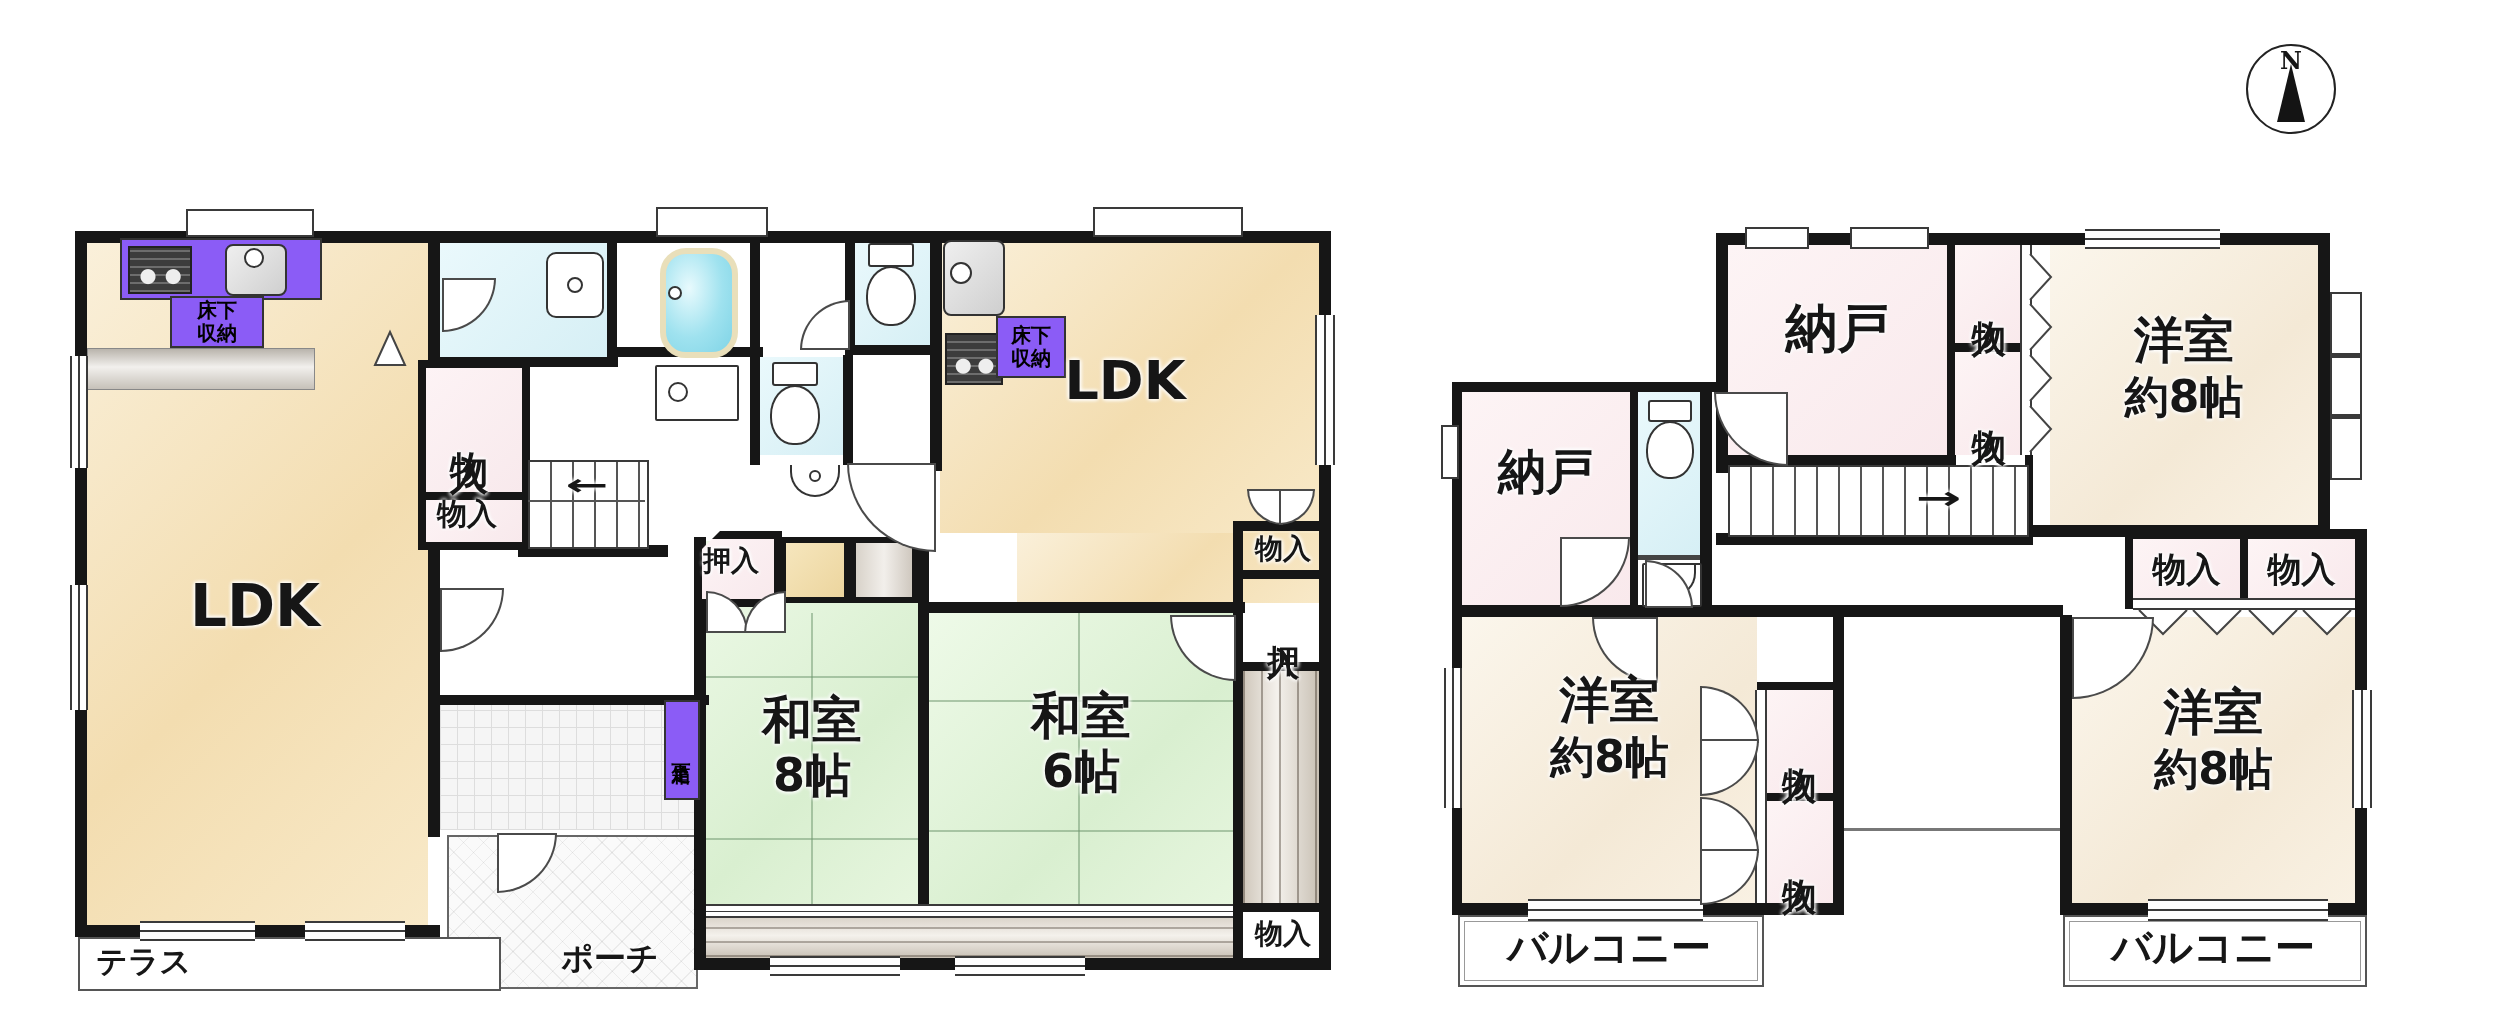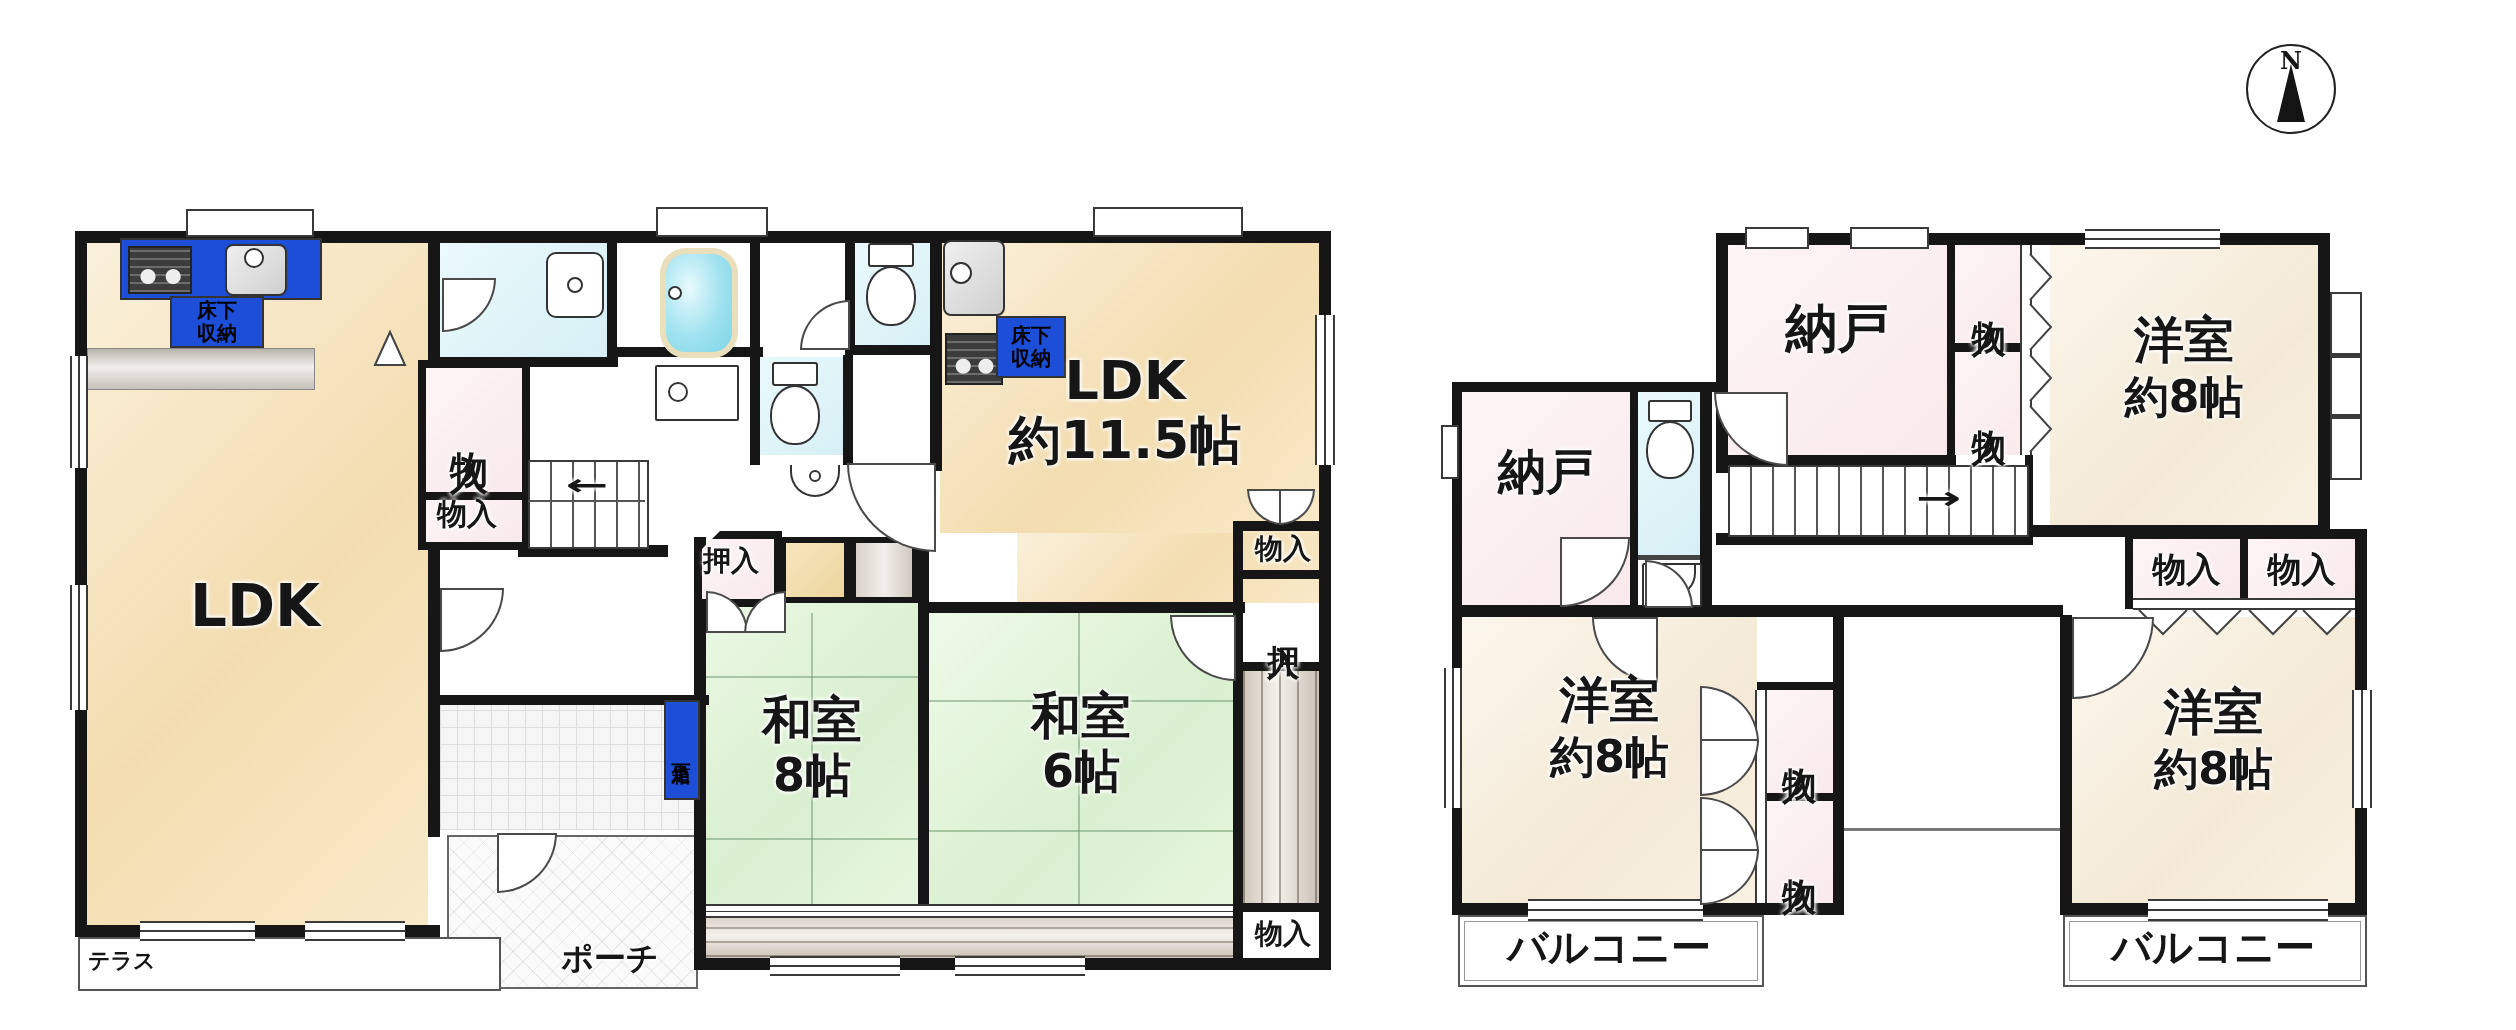--- a/index.html
+++ b/index.html
@@ -7,21 +7,21 @@
           font-family:"DejaVu Sans",sans-serif;}
   .wall{position:absolute;background:#161616;}
   .thinline{position:absolute;background:#777;}
   .room{position:absolute;}
   .lbl{position:absolute;display:flex;align-items:center;justify-content:center;
        font-weight:700;color:#161616;line-height:1.05;white-space:nowrap;
        text-shadow:0 0 4px #fff,0 0 4px #fff,0 0 5px #fff;}
   .vert{writing-mode:vertical-rl;text-orientation:upright;letter-spacing:3px;}
   .wrap2{white-space:normal;word-break:break-all;text-align:center;}
   .sbox{position:absolute;border:8px solid #161616;background:linear-gradient(135deg,#fdf3f5,#f8e9ec);}
-  .labelbox{position:absolute;background:#1d4ed8;border:2px solid #333;display:flex;align-items:center;justify-content:center;}
+  .labelbox{position:absolute;background:#8b5cf6;border:2px solid #333;display:flex;align-items:center;justify-content:center;}
   .win{position:absolute;border-top:2px solid #3a3a3a;border-bottom:2px solid #3a3a3a;
        background:linear-gradient(to bottom,#fff 0 45%,#3a3a3a 45% 55%,#fff 55% 100%);}
   .winv{position:absolute;border-left:2px solid #3a3a3a;border-right:2px solid #3a3a3a;
        background:linear-gradient(to right,#fff 0 45%,#3a3a3a 45% 55%,#fff 55% 100%);}
   .winbox{position:absolute;border:2px solid #3a3a3a;background:#fff;}
   .arc{position:absolute;background:#fff;border:2px solid #4a4a4a;}
   .arc.br{border-radius:0 0 100% 0;} .arc.bl{border-radius:0 0 0 100%;}
   .arc.tr{border-radius:0 100% 0 0;} .arc.tl{border-radius:100% 0 0 0;}
   .stairs{position:absolute;border:2px solid #3a3a3a;
        background:repeating-linear-gradient(90deg,#fff 0 20px,#555 20px 22px);}
@@ -174,26 +174,25 @@
   </div>
   <div class="labelbox" style="left:996px;top:316px;width:66px;height:58px;">
     <div class="wrap2" style="font-size:20px;font-weight:700;width:44px;line-height:1.15;">床下収納</div>
   </div>
   <div class="labelbox" style="left:664px;top:700px;width:32px;height:96px;">
     <div class="vert" style="font-size:19px;font-weight:700;letter-spacing:1px;">下足箱</div>
   </div>
 
   <div class="lbl" style="left:115px;top:575px;width:280px;height:62px;font-size:58px;">LDK</div>
   <div class="lbl" style="left:980px;top:352px;width:290px;height:58px;font-size:54px;">LDK</div>
-  <div class="lbl" style="left:980px;top:412px;width:290px;height:56px;font-size:52px;">約11.5帖</div>
   <div class="lbl" style="left:700px;top:692px;width:224px;height:56px;font-size:50px;">和室</div>
   <div class="lbl" style="left:700px;top:750px;width:224px;height:50px;font-size:46px;">8帖</div>
   <div class="lbl" style="left:928px;top:688px;width:306px;height:56px;font-size:50px;">和室</div>
   <div class="lbl" style="left:928px;top:746px;width:306px;height:50px;font-size:46px;">6帖</div>
-  <div class="lbl" style="left:88px;top:940px;width:160px;height:42px;font-size:22px;justify-content:flex-start;">テラス</div>
+  <div class="lbl" style="left:96px;top:940px;width:160px;height:42px;font-size:31px;justify-content:flex-start;">テラス</div>
   <div class="lbl" style="left:540px;top:938px;width:140px;height:42px;font-size:32px;">ポーチ</div>
   <div class="lbl vert" style="left:428px;top:372px;width:80px;height:104px;font-size:38px;">物入</div>
   <div class="lbl" style="left:424px;top:496px;width:86px;height:36px;font-size:30px;">物入</div>
   <div class="lbl" style="left:698px;top:535px;width:66px;height:52px;font-size:28px;">押入</div>
   <div class="lbl" style="left:1243px;top:527px;width:80px;height:44px;font-size:28px;">物入</div>
   <div class="lbl vert" style="left:1243px;top:577px;width:80px;height:86px;font-size:32px;letter-spacing:1px;">押入</div>
   <div class="lbl" style="left:1243px;top:910px;width:80px;height:48px;font-size:28px;">物入</div>
 
   <div class="room pink" style="left:1728px;top:245px;width:219px;height:210px;"></div>
   <div class="room pink" style="left:1955px;top:245px;width:67px;height:98px;"></div>

